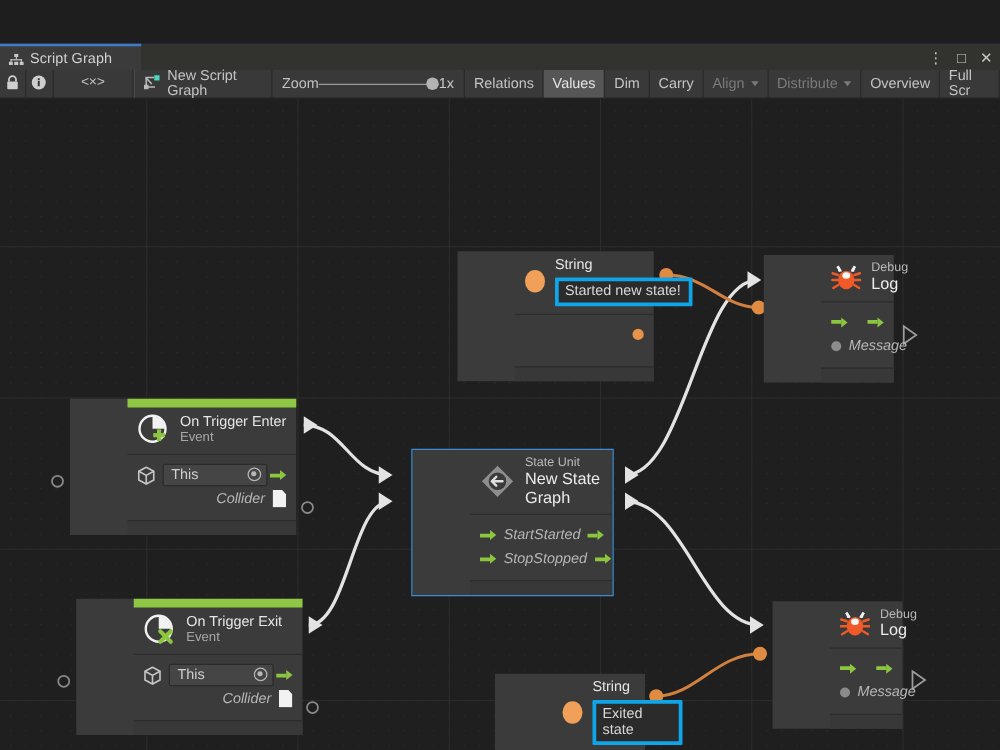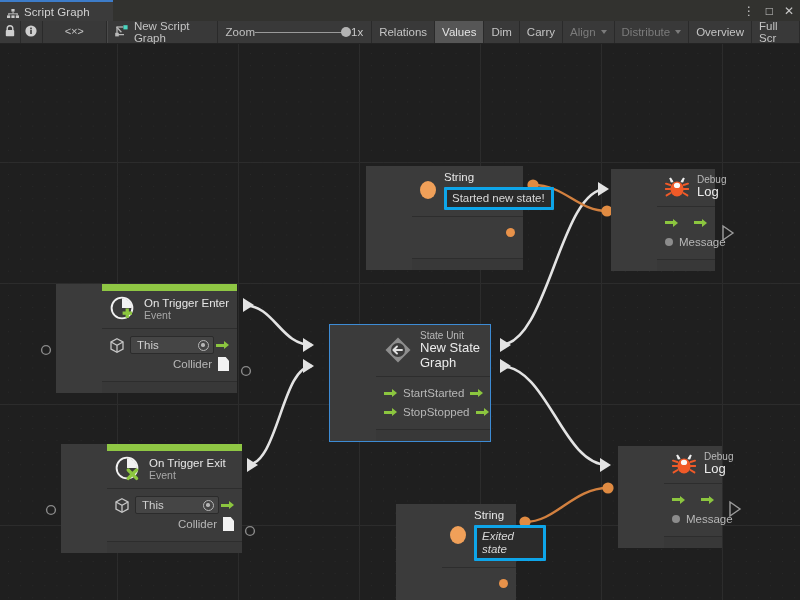--- a/index.html
+++ b/index.html
@@ -1,21 +1,21 @@
 <!DOCTYPE html>
 <html><head>
 <meta charset="utf-8">
 <style>
   html,body{margin:0;padding:0;background:#1e1e1e;}
   body{width:800px;height:600px;overflow:hidden;
        font-family:"Liberation Sans",sans-serif;
        -webkit-font-smoothing:antialiased;}
 
   
-  #app{position:relative;width:800px;height:472px;background:#4c1d95;}
+  #app{position:relative;width:800px;height:472px;background:#4c1d95;margin-top:35px;}
 
   .titlebar{position:absolute;left:0;top:0;width:800px;height:21px;
             background:#32322f;}
   .tab{position:absolute;left:0;top:0;width:113px;height:21px;
        background:#3b3b3b;border-top:2px solid #3d7cc9;
        box-sizing:border-box;display:flex;align-items:center;gap:5px;
        padding-left:7px;}
   .tab-label{font-size:11.5px;color:#d2d2d2;letter-spacing:.1px;}
   .tab-ico{width:12px;height:11px;position:relative;flex:0 0 auto;}
   .win-ctrls{position:absolute;right:6px;top:0;height:21px;display:flex;
@@ -69,39 +69,39 @@
          border-bottom:1px solid #2d2d2d;}
   .nhead-txt{display:flex;flex-direction:column;line-height:1.12;}
   .ntitle{font-size:11.5px;color:#e6e6e6;}
   .nsub{font-size:10.5px;color:#a8a8a8;}
   .ntitle.small{font-size:10px;color:#b9b9b9;}
   .ntitle.big{font-size:13px;color:#ececec;}
   .nbody{padding:6px 8px 7px 8px;position:relative;}
   .nfoot{height:11px;background:#383838;border-top:1px solid #2d2d2d;}
   .row{display:flex;align-items:center;justify-content:space-between;
        min-height:18px;margin:1px 0;}
-  .plabel{font-size:11.5px;color:#b7b7b7;}
+  .plabel{font-size:11.5px;color:#b7b7b7;font-style:italic;}
   .pleft{display:flex;align-items:center;gap:6px;}
   .pright{display:flex;align-items:center;gap:6px;}
 
   
   .arw{width:13px;height:10px;position:relative;flex:0 0 auto;}
   .arw::before{content:"";position:absolute;left:0;top:3.5px;width:8px;height:3px;background:#8cc63f;}
   .arw::after{content:"";position:absolute;right:0;top:1px;width:0;height:0;
               border-top:4px solid transparent;border-bottom:4px solid transparent;
               border-left:5px solid #8cc63f;}
   
   .vdot{width:8px;height:8px;border-radius:50%;background:#8c8c8c;flex:0 0 auto;}
   .odot{width:9px;height:9px;border-radius:50%;background:#e8924a;flex:0 0 auto;}
   .obig{width:16px;height:18px;border-radius:50%;background:#f0a059;flex:0 0 auto;}
 
   
   .tfield{background:#2b2b2b;border:3px solid #0ea5e9;border-radius:1px;
           color:#d8d8d8;font-size:11.5px;padding:2px 5px;box-sizing:border-box;}
-  .objfield{display:flex;align-items:flex-end;justify-content:space-between;
+  .objfield{display:flex;align-items:flex-start;justify-content:space-between;
             background:#454545;border:1px solid #2b2b2b;border-radius:2px;
             color:#cfcfcf;font-size:11.5px;padding:2px 4px 2px 6px;
             box-sizing:border-box;width:84px;}
   .ofield-ico{width:11px;height:11px;border:1.4px solid #b6b6b6;border-radius:50%;
               position:relative;box-sizing:border-box;}
   .ofield-ico::after{content:"";position:absolute;left:2.4px;top:2.4px;
                      width:3.4px;height:3.4px;border-radius:50%;background:#b6b6b6;}
   .pagecorner{width:11px;height:14px;background:#f2f2f2;flex:0 0 auto;
               clip-path:polygon(0 0,70% 0,100% 26%,100% 100%,0 100%);}
 
@@ -413,21 +413,21 @@
         </div>
       </div>
       <div class="nfoot"></div>
     </div>
 
     <div class="node" style="left:396px;top:460px;width:120px;">
       <div class="nhead">
         <span class="obig"></span>
         <span class="nhead-txt">
           <span class="ntitle">String</span>
-          <span class="tfield" style="margin-top:3px;width:72px;font-style:italic;">Exited state</span>
+          <span class="tfield" style="margin-top:3px;width:72px;">Exited state</span>
         </span>
       </div>
       <div class="nbody" style="height:28px;">
         <div class="row" style="justify-content:flex-end;">
           <span class="odot"></span>
         </div>
       </div>
 
     </div>
 

